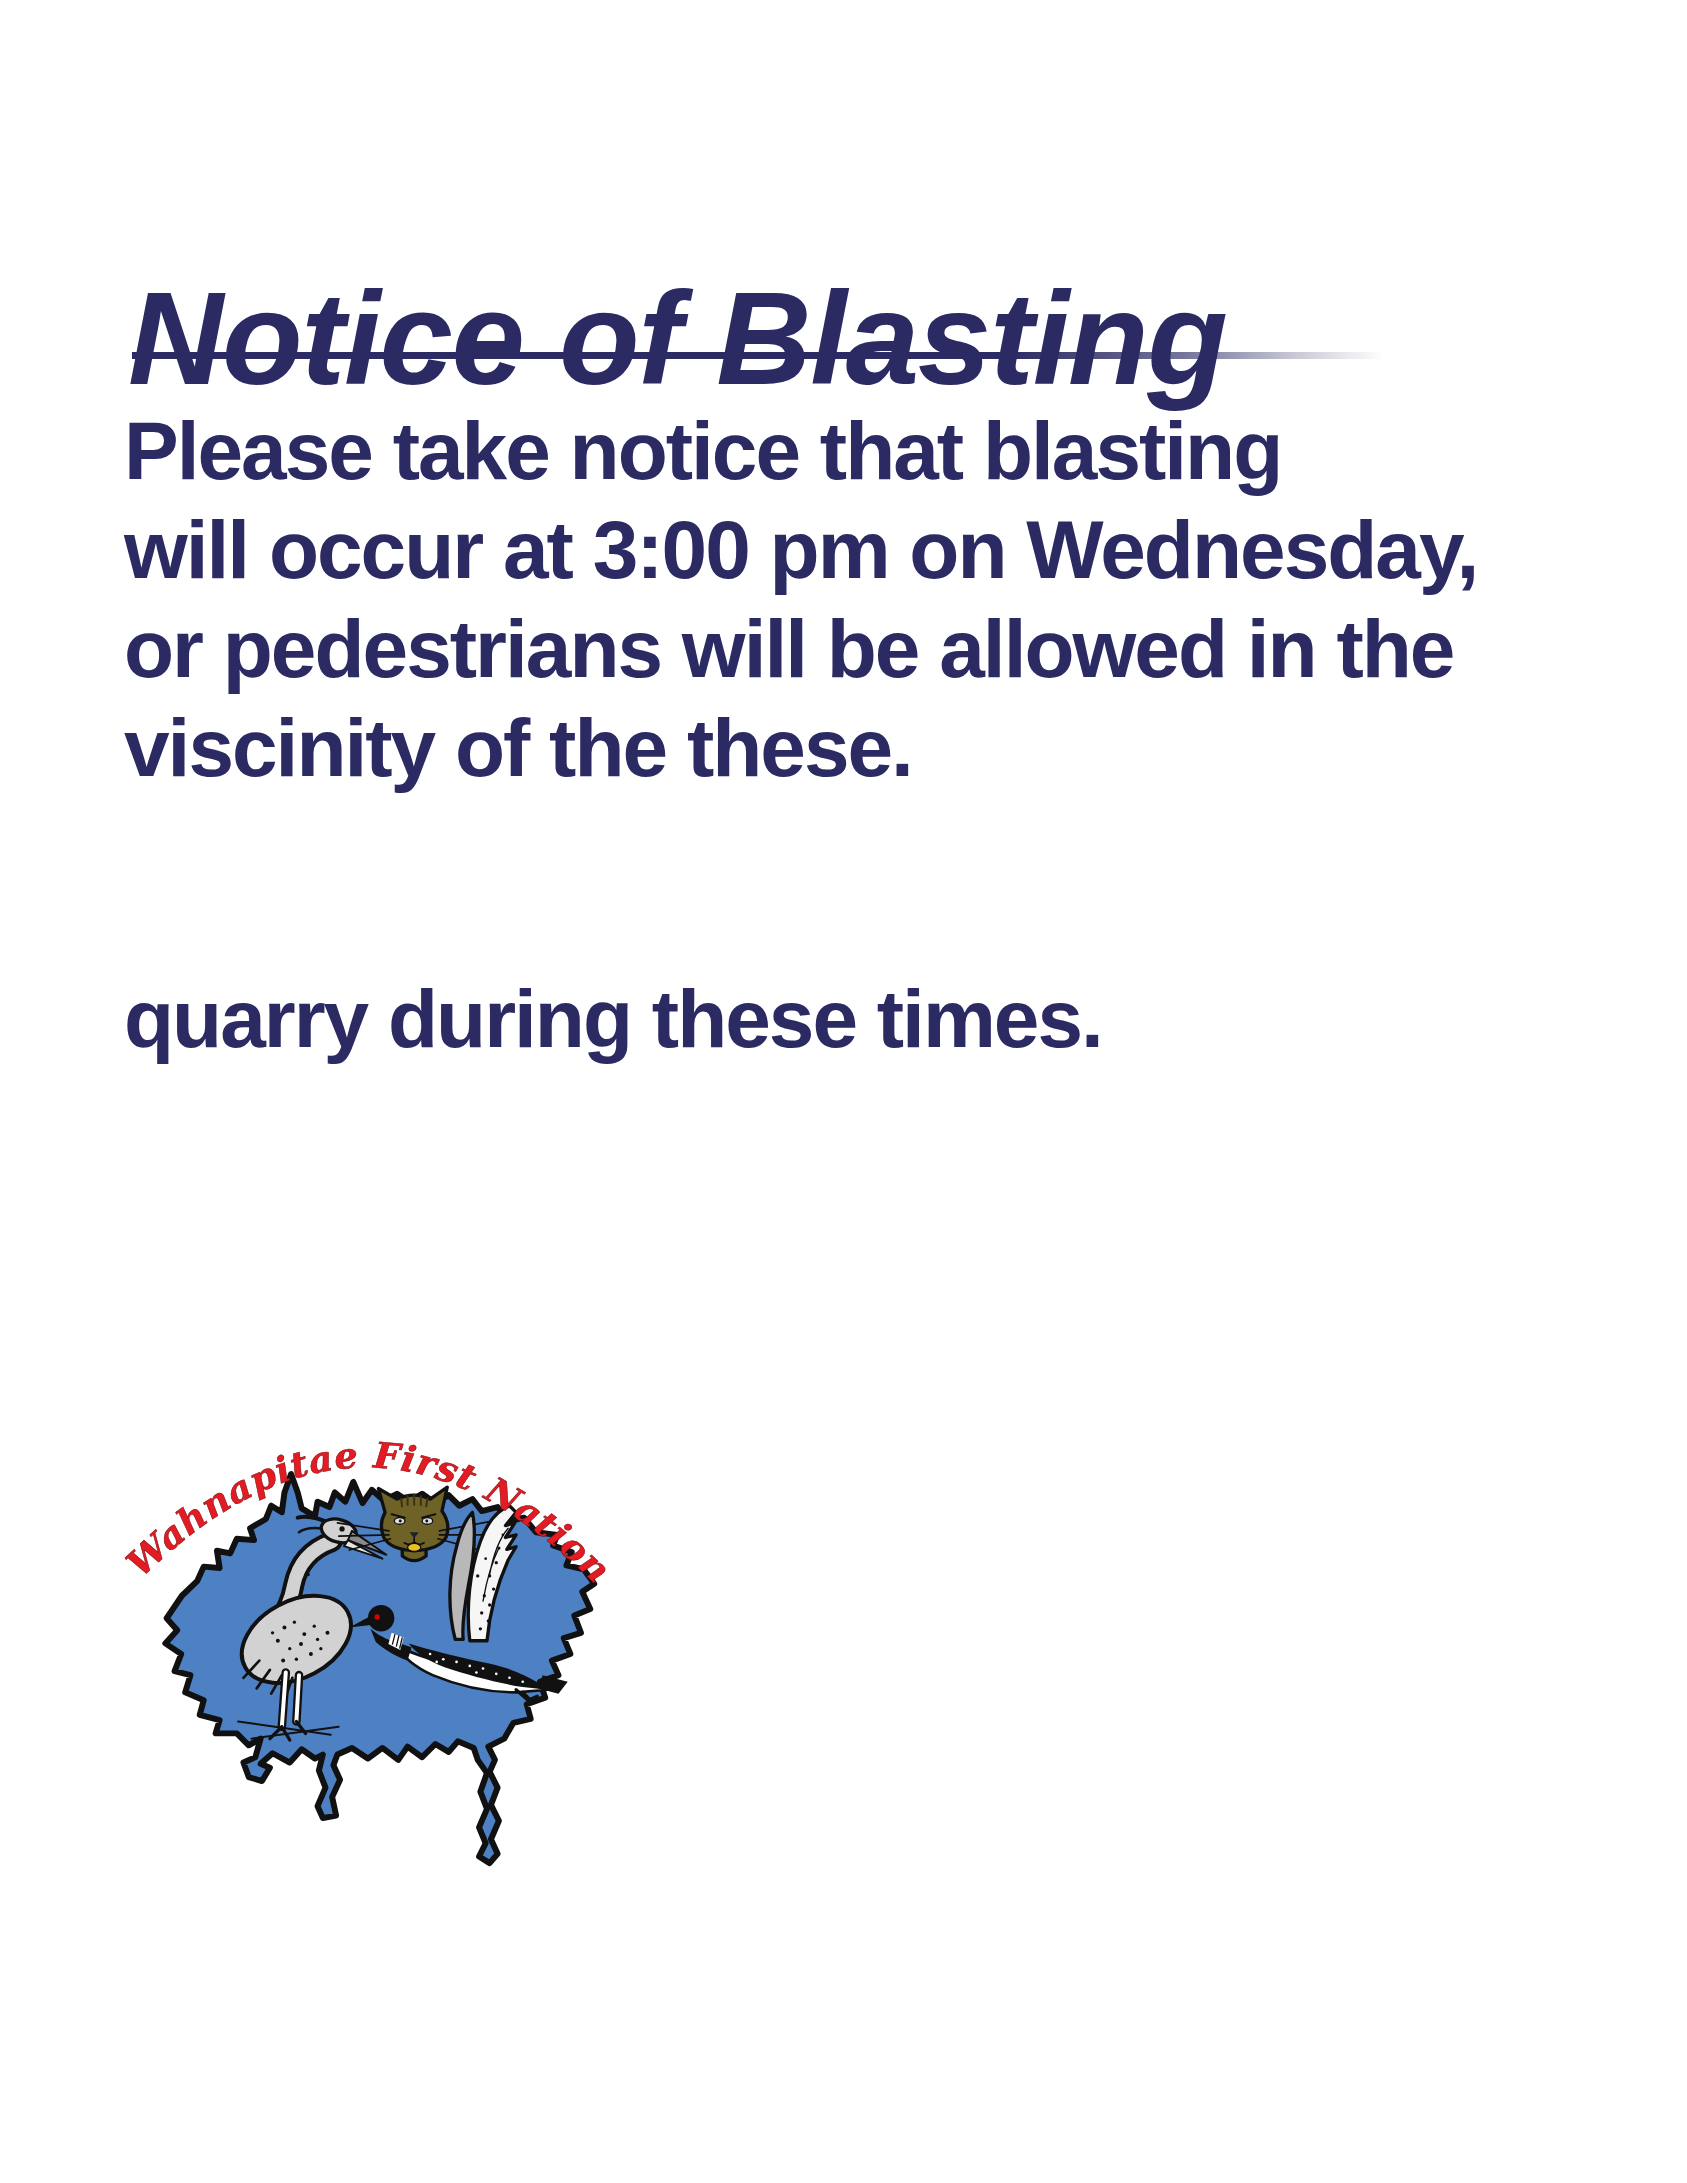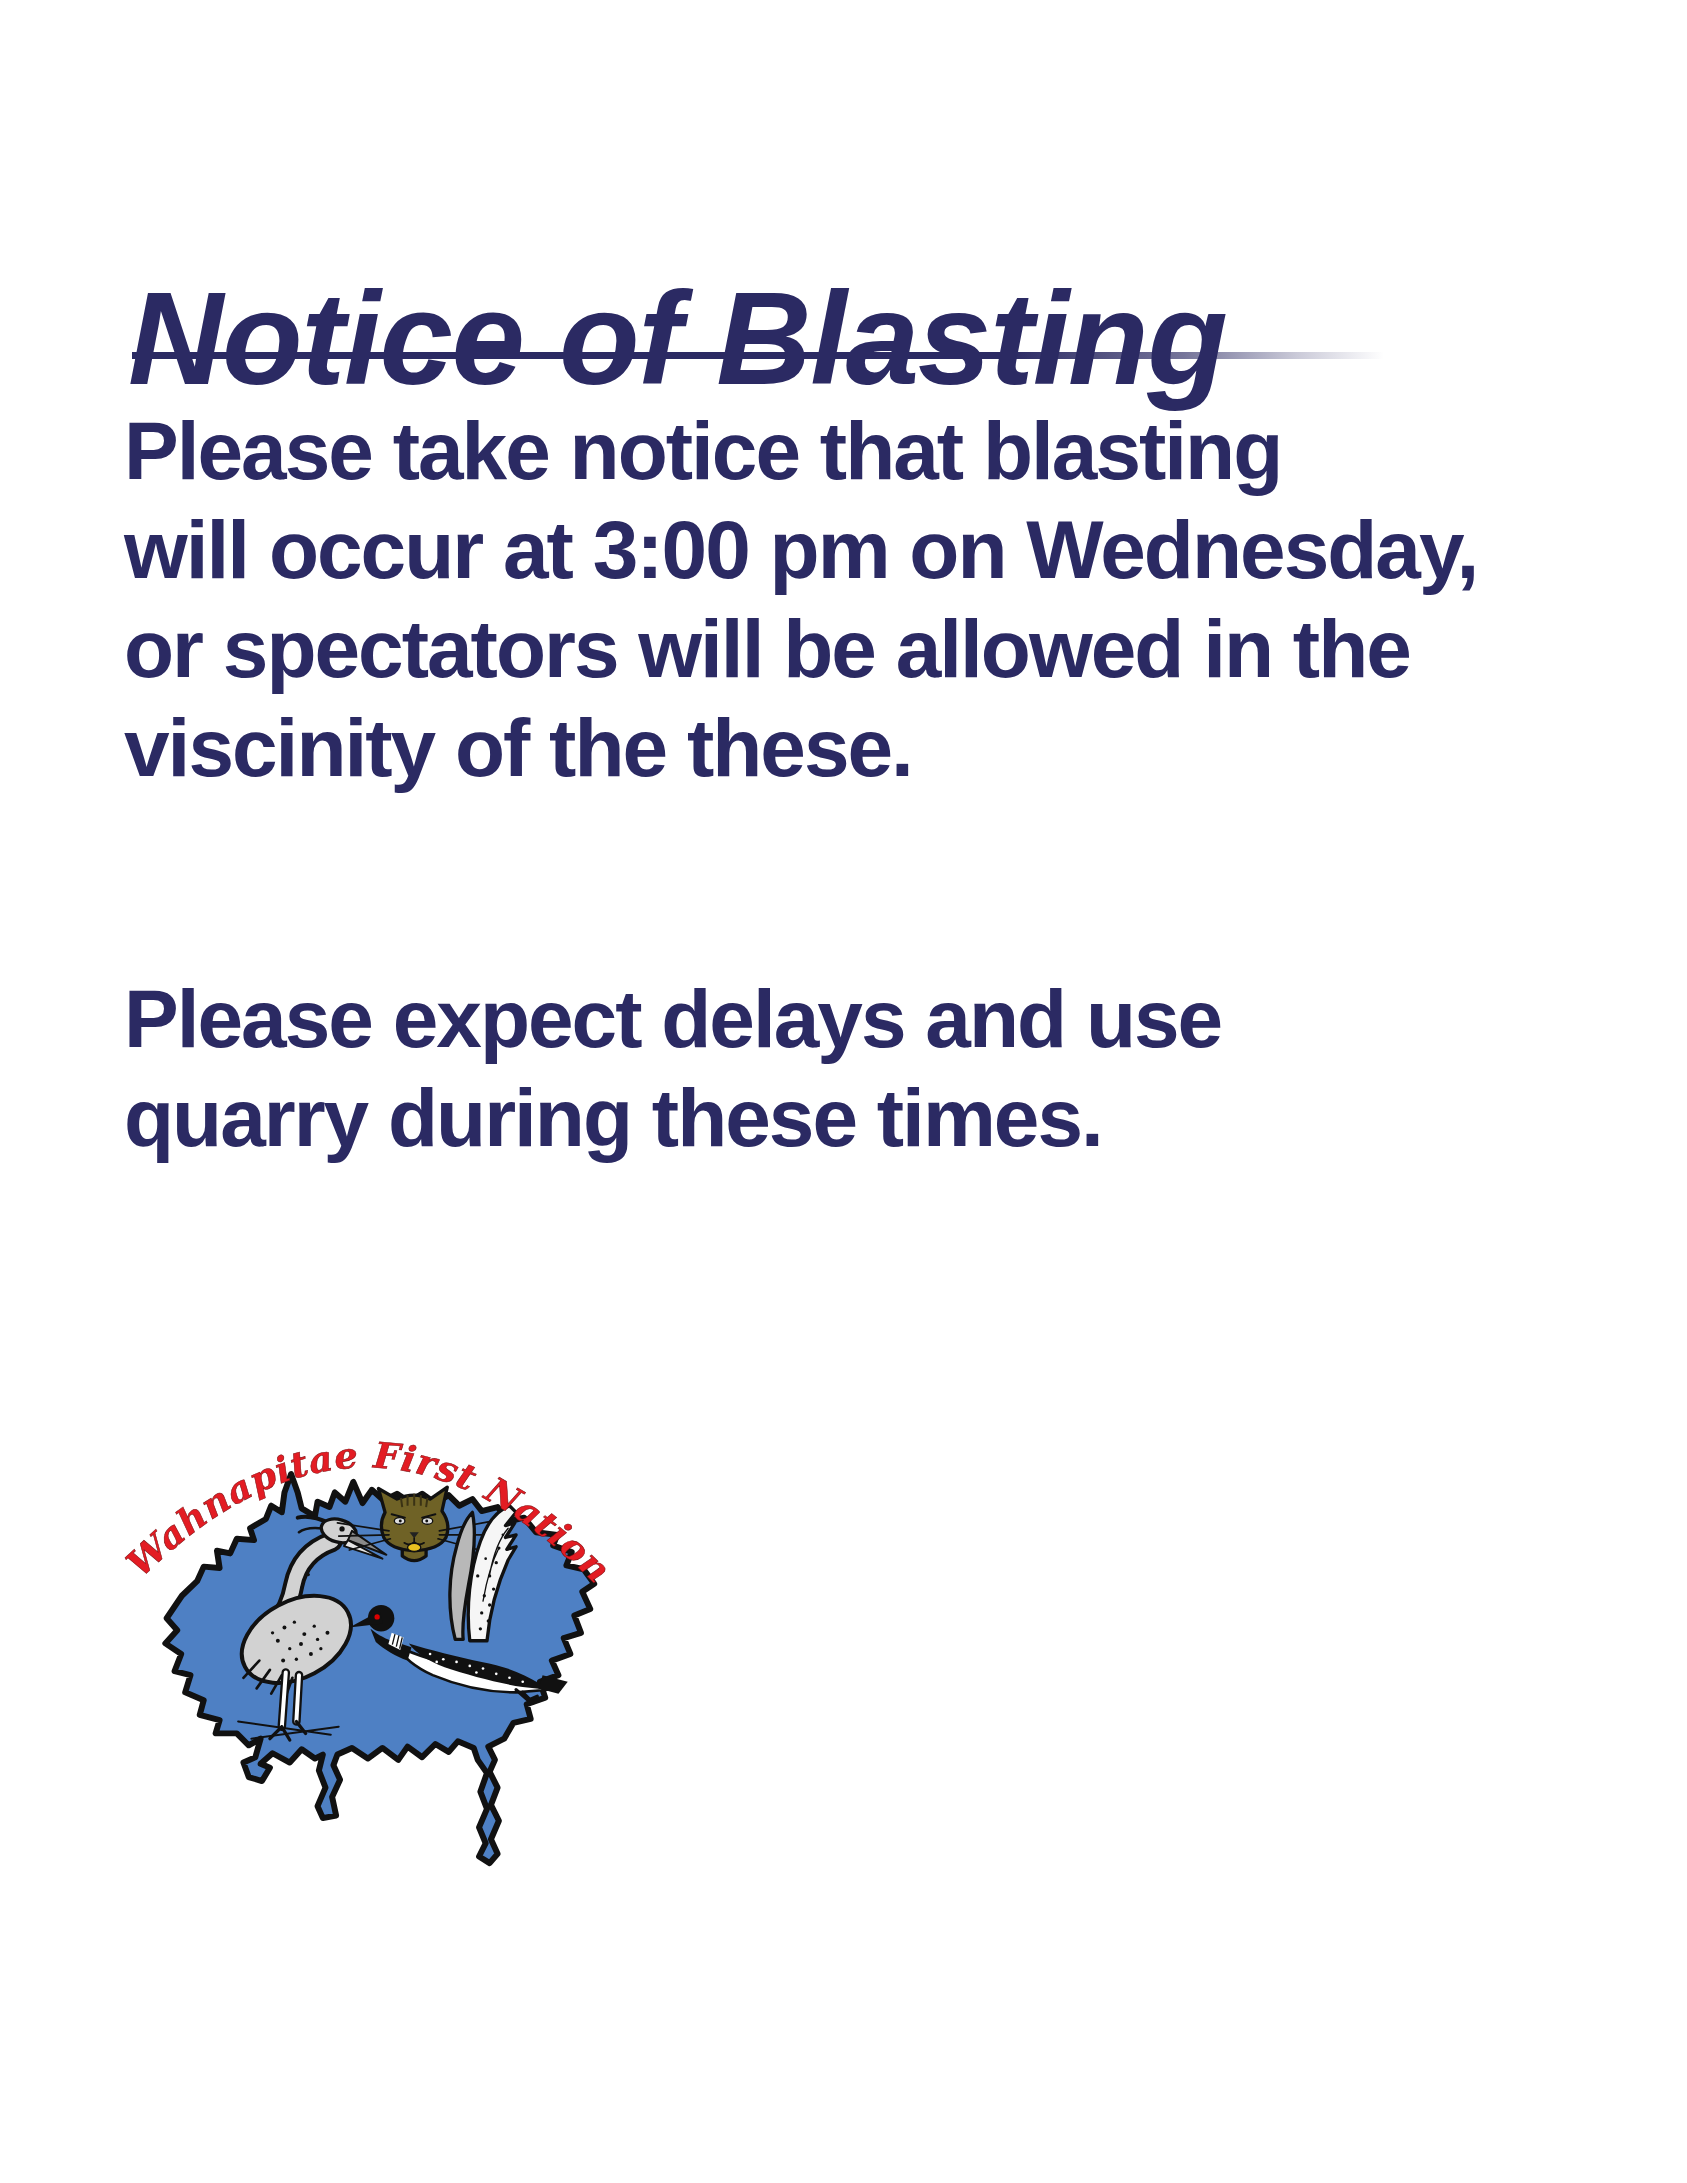--- a/index.html
+++ b/index.html
@@ -69,26 +69,25 @@
 
 <div id="page">
 
   <h1 class="title">Notice of Blasting</h1>
 
   <div class="divider"></div>
 
   <div class="body-par" id="par1">
     <div>Please take notice that blasting</div>
     <div>will occur at 3:00 pm on Wednesday,</div>
-    <div>or spectators will be allowed in the</div>
+    <div>or pedestrians will be allowed in the</div>
     <div>viscinity of the these.</div>
   </div>
 
   <div class="body-par" id="par2">
-    <div>Please expect delays and use</div>
     <div>quarry during these times.</div>
   </div>
 
   <svg class="logo" viewBox="0 0 760 760">
     <defs>
       <path id="arcPath" d="M 28 312 Q 378 -40 726 322" fill="none"></path>
     </defs>
 
     <path class="outline" stroke-width="9" d="M 95 332
          L 72 366 L 88 384 L 70 404 L 94 420 L 84 446 L 108 452 L 100 478 L 128 490

